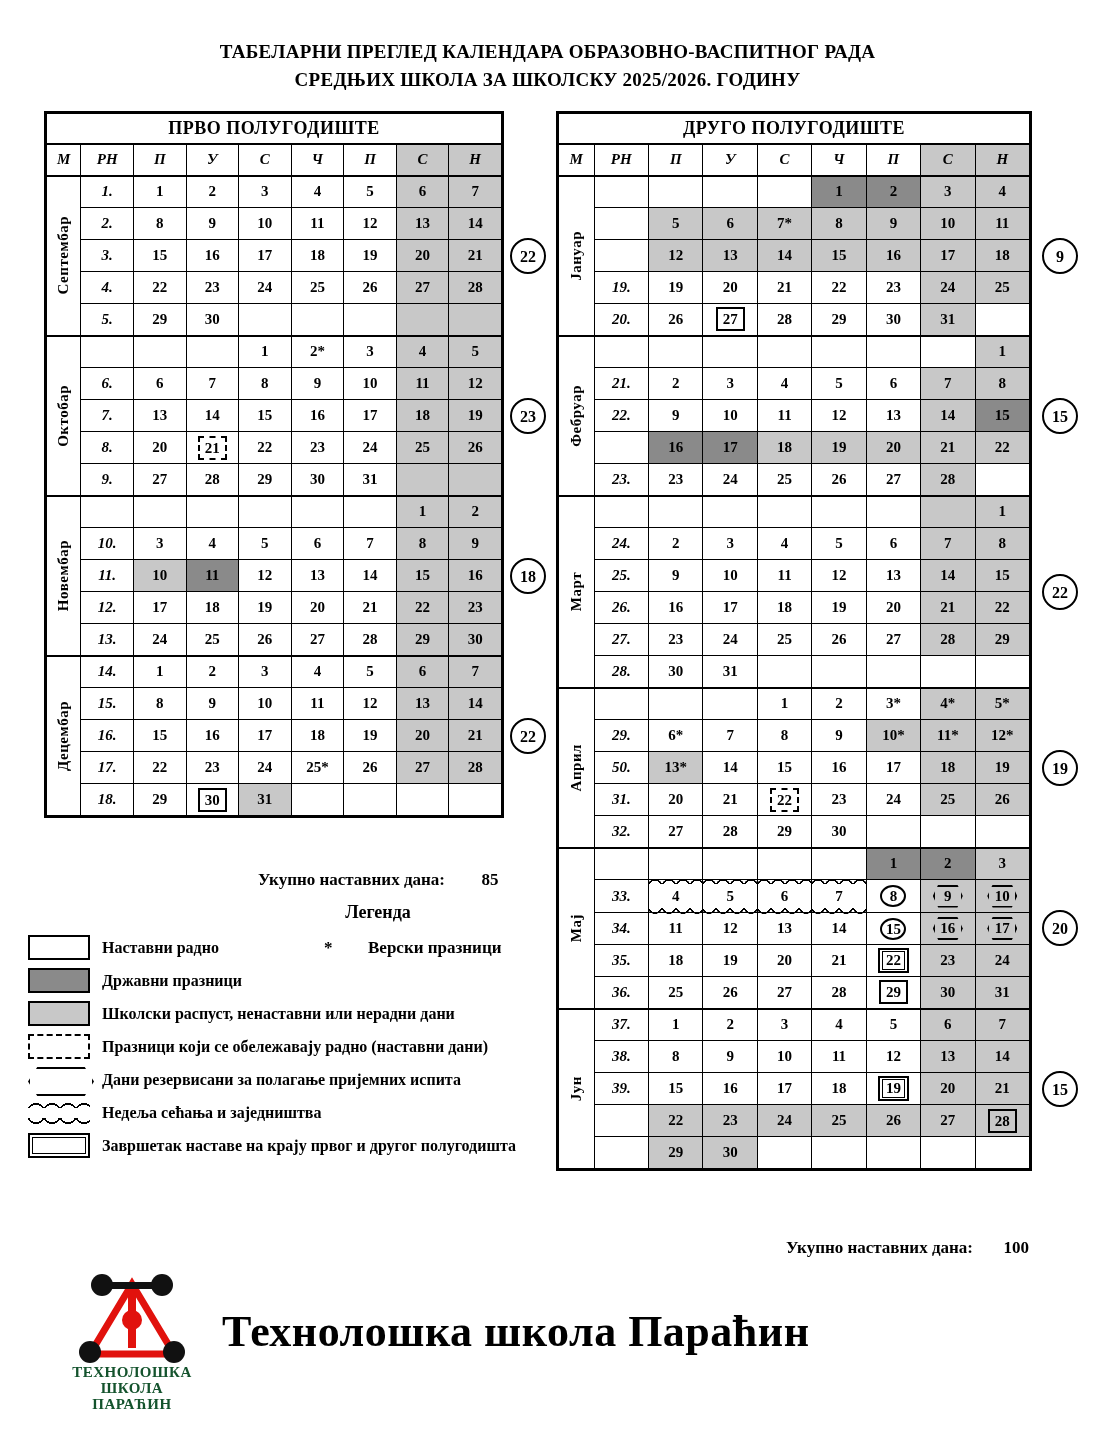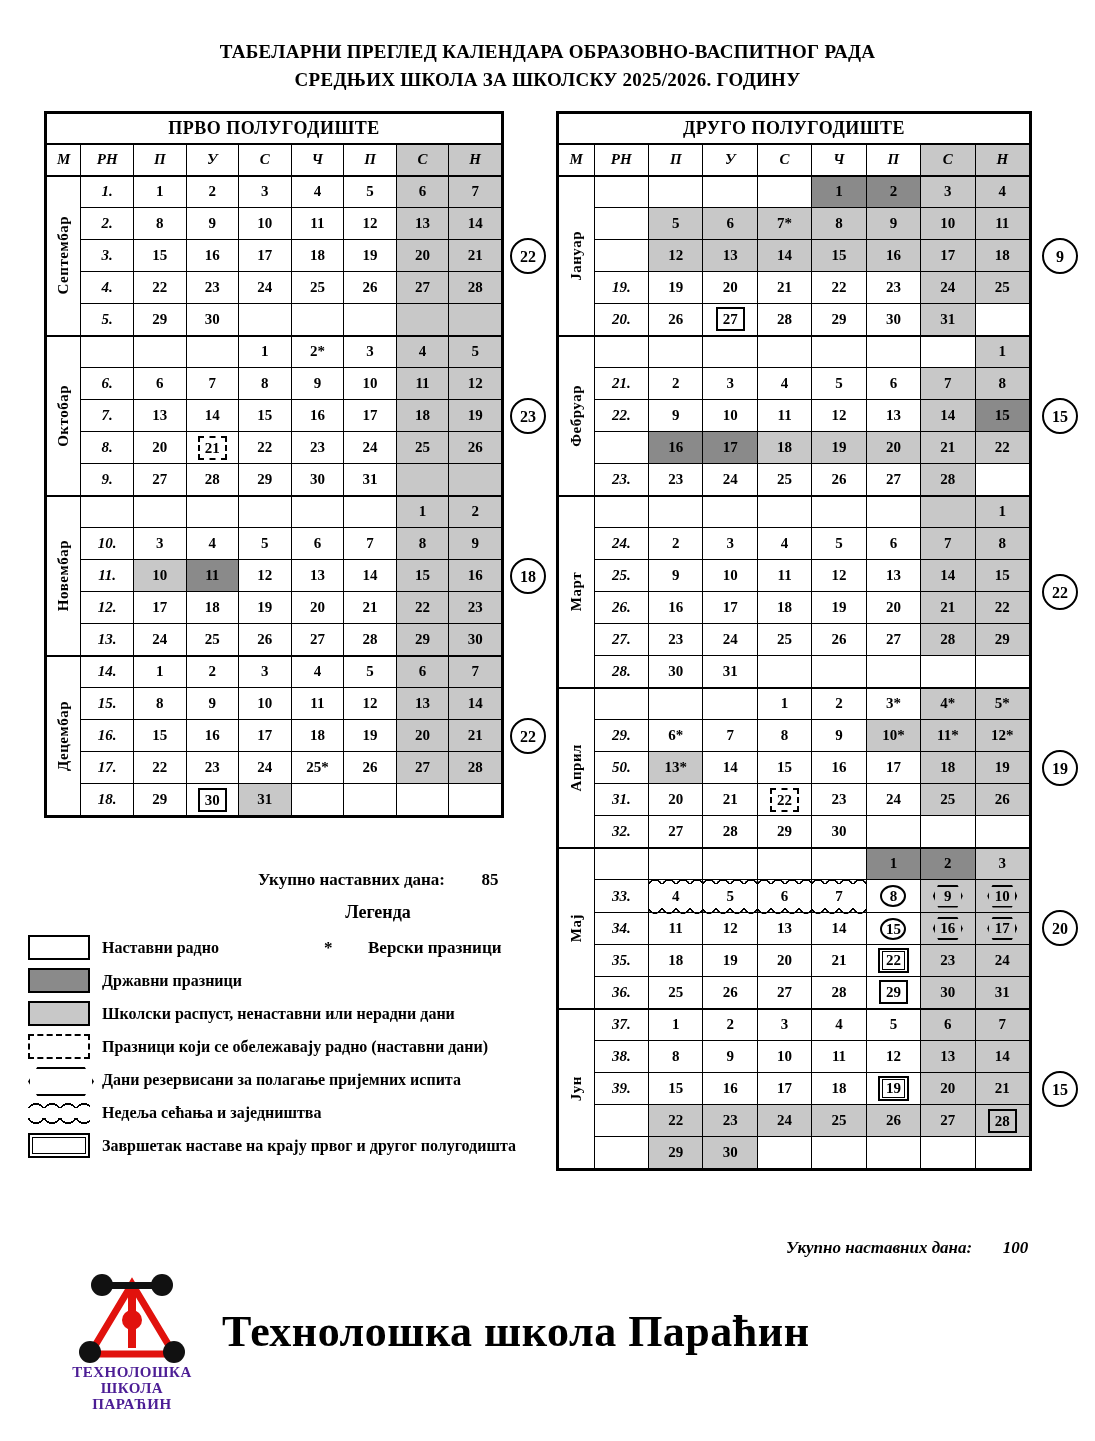--- a/index.html
+++ b/index.html
@@ -273,21 +273,21 @@
   .logo .ltxt {
     position: absolute;
     left: 0; top: 96px;
     width: 140px;
     text-align: center;
     line-height: 1.08;
   }
   .logo .ltxt div {
     font-size: 15px;
     font-weight: bold;
-    color: #4c1d95;
+    color: #14532d;
     letter-spacing: 0.5px;
   }
 </style>
 </head>
 <body>
 
 <div class="title">
   <div>ТАБЕЛАРНИ ПРЕГЛЕД КАЛЕНДАРА ОБРАЗОВНО-ВАСПИТНОГ РАДА</div>
   <div>СРЕДЊИХ ШКОЛА ЗА ШКОЛСКУ 2025/2026. ГОДИНУ</div>
 </div>
@@ -893,21 +893,21 @@
       <div class="tot" style="left: 1042px; top: 799px;">20</div>
       <div class="tot" style="left: 1042px; top: 959.5px;">15</div>
     </div>
 </div>
 
 <div class="sumline" id="sum1" style="left:258px; top:870px;">
   <span>Укупно наставних дана:</span>
   <span style="display:inline-block;width:28px"></span>
   <span>85</span>
 </div>
-<div class="sumline" id="sum2" style="left:786px; top:1238px;font-style:italic;">
+<div class="sumline" id="sum2" style="left:786px; top:1238px;">
   <span>Укупно наставних дана:</span>
   <span style="display:inline-block;width:22px"></span>
   <span>100</span>
 </div>
 
 <div class="legend">
   <h4>Легенда</h4>
 
   <div class="lrow">
     <div class="swatch"></div>

